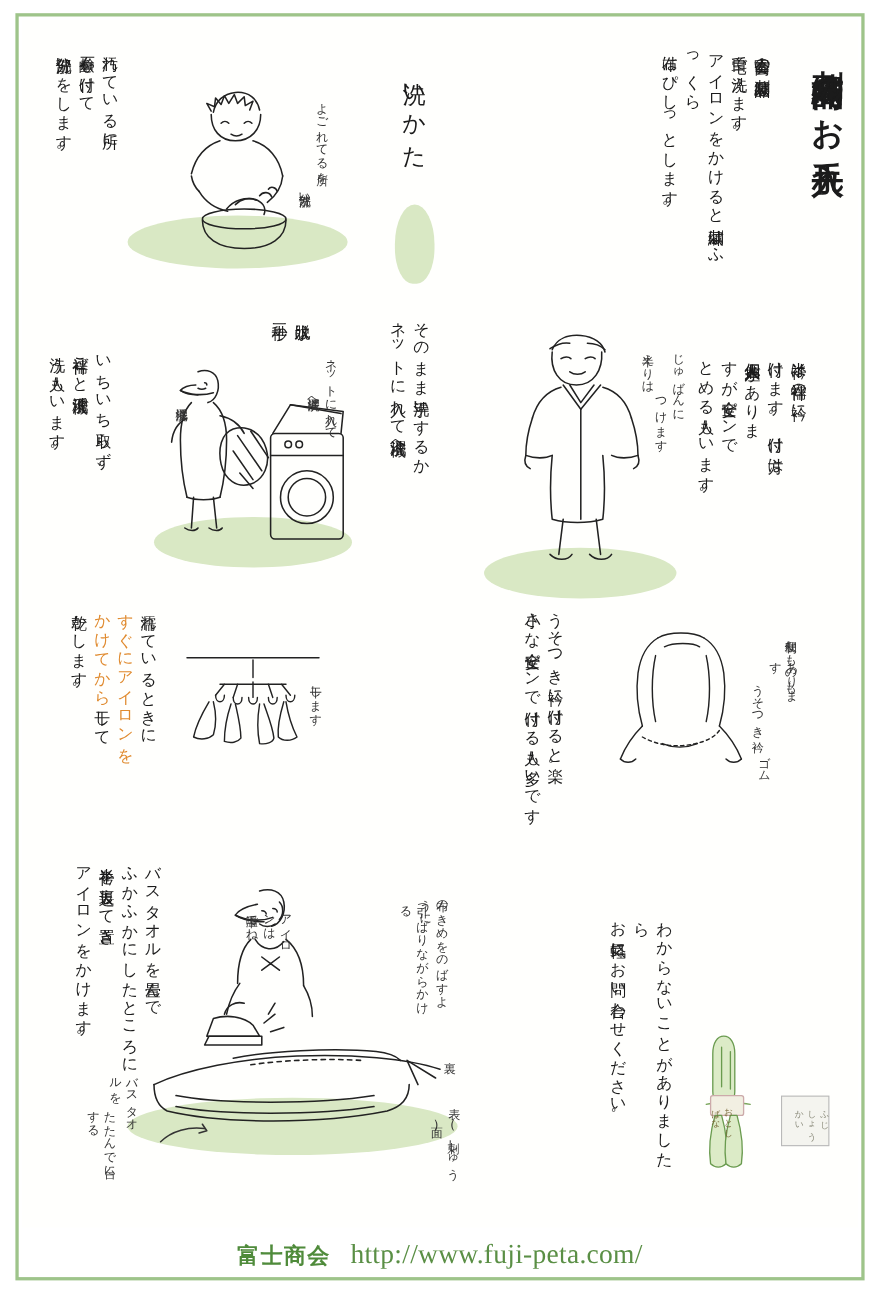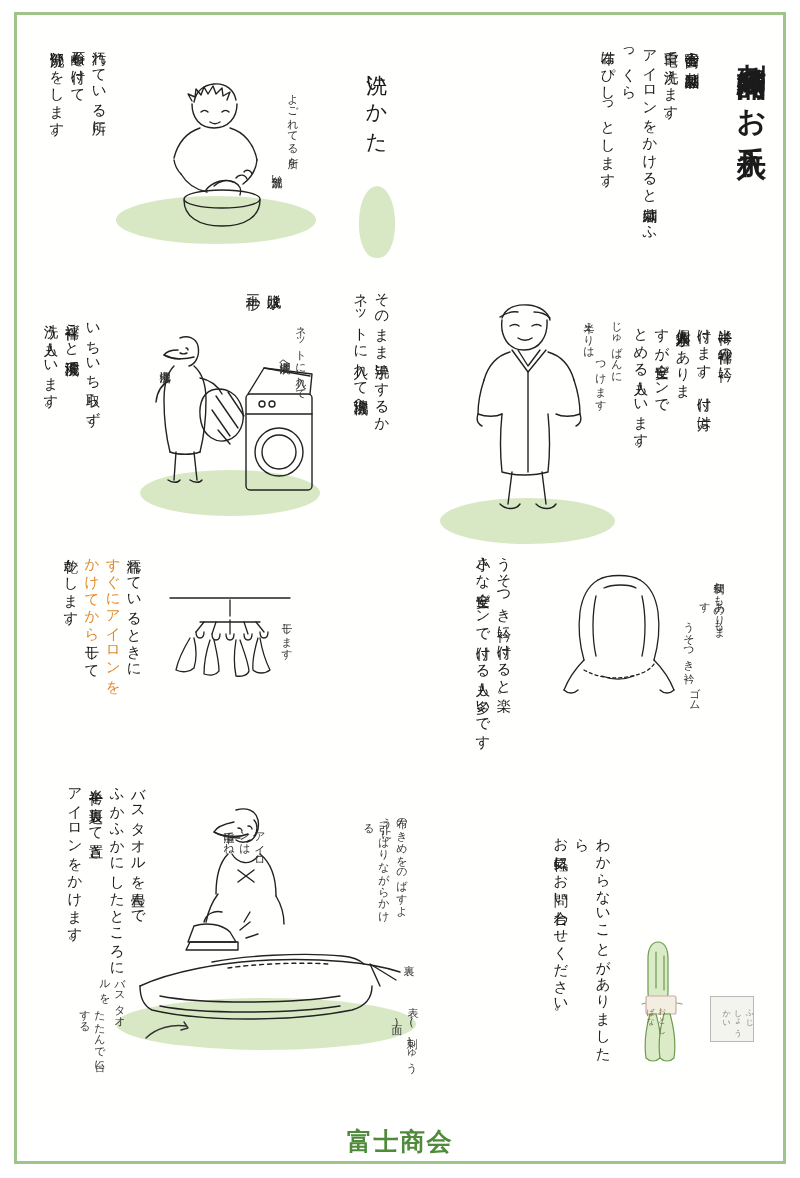--- a/index.html
+++ b/index.html
@@ -82,21 +82,21 @@
     top: 1118px;
     width: 772px;
     height: 46px;
     display: flex;
     align-items: center;
     justify-content: center;
     gap: 18px;
   }
   #footer .brand {
     font-family: "Liberation Serif", "DejaVu Serif", serif;
-    font-size: 25px;
+    font-size: 20px;
     font-weight: bold;
     color: #4f8b3b;
     letter-spacing: 0.06em;
   }
   #footer .url {
     font-family: "Liberation Serif", "DejaVu Serif", serif;
     font-size: 25px;
     color: #5a8f45;
     letter-spacing: 0.01em;
   }
@@ -376,14 +376,15 @@
     <div class="hand-v" style="left: 380px; top: 938px; height: 22px;">裏</div>
     <div class="hand-v" style="left: 384px; top: 980px; height: 22px;">表</div>
     <div class="hand-v" style="left: 368px; top: 998px; height: 52px;">(刺しゅう面)</div>
     <div class="hand-v" style="left: 76px; top: 954px; height: 56px;">バスタオルを</div>
     <div class="hand-v" style="left: 56px; top: 984px; height: 72px;">たたんで台にする</div>
 
   </div>
 
   <div id="footer">
     <span class="brand">富士商会</span>
+    <span class="url">http://www.fuji-peta.com/</span>
   </div>
 </div>
 
 </body></html>

